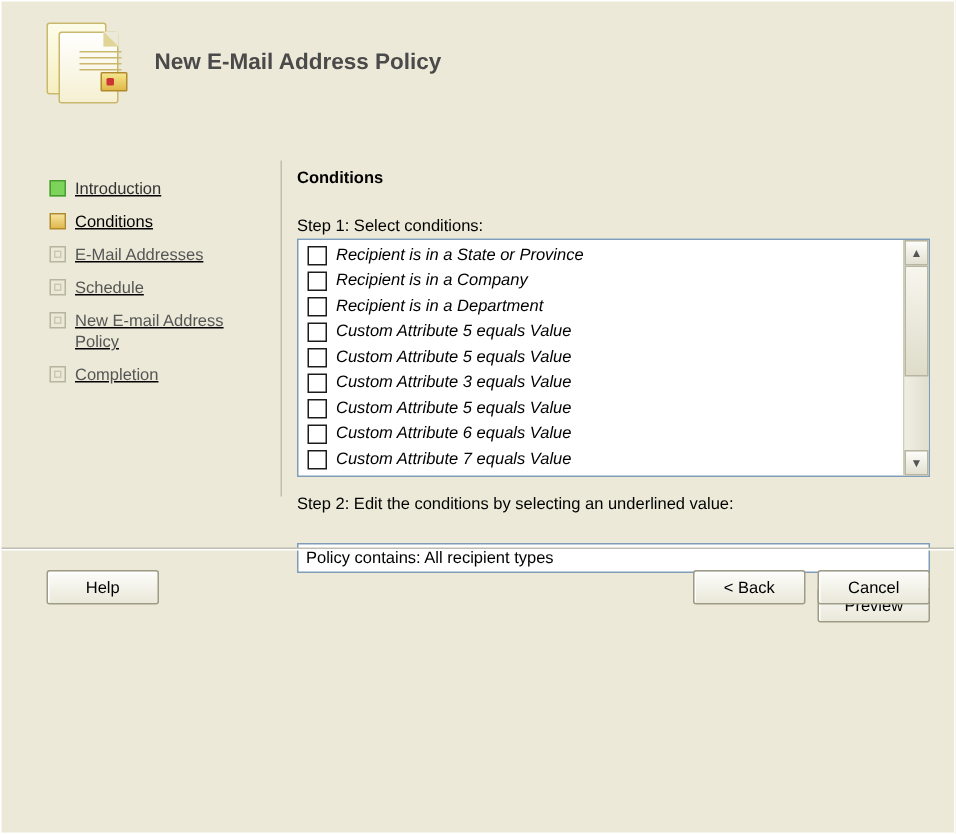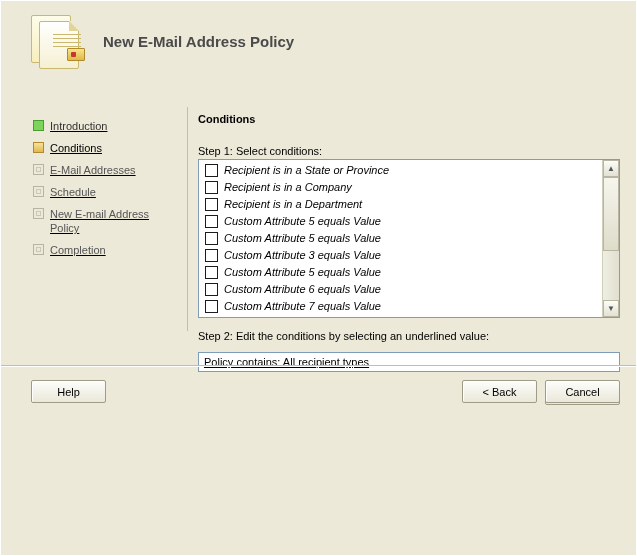--- a/index.html
+++ b/index.html
@@ -187,22 +187,21 @@
     height:60%;
     margin:0;
     background:linear-gradient(#f7f6ee,#dedcc9);
     border:1px solid #b8b6a3;
   }
   .edit-box{
     border:1px solid #7f9db9;
     background:#fff;
     height:106px;
     padding:3px 5px;
-    margin-top:8px;
-    text-decoration:underline;
+    margin-top:18px;
   }
   .preview-row{
     display:flex;
     justify-content:flex-end;
     padding:10px 0 0 0;
   }
   .btn{
     min-width:75px;
     height:23px;
     background:linear-gradient(#fdfdfb,#eae8d9);

